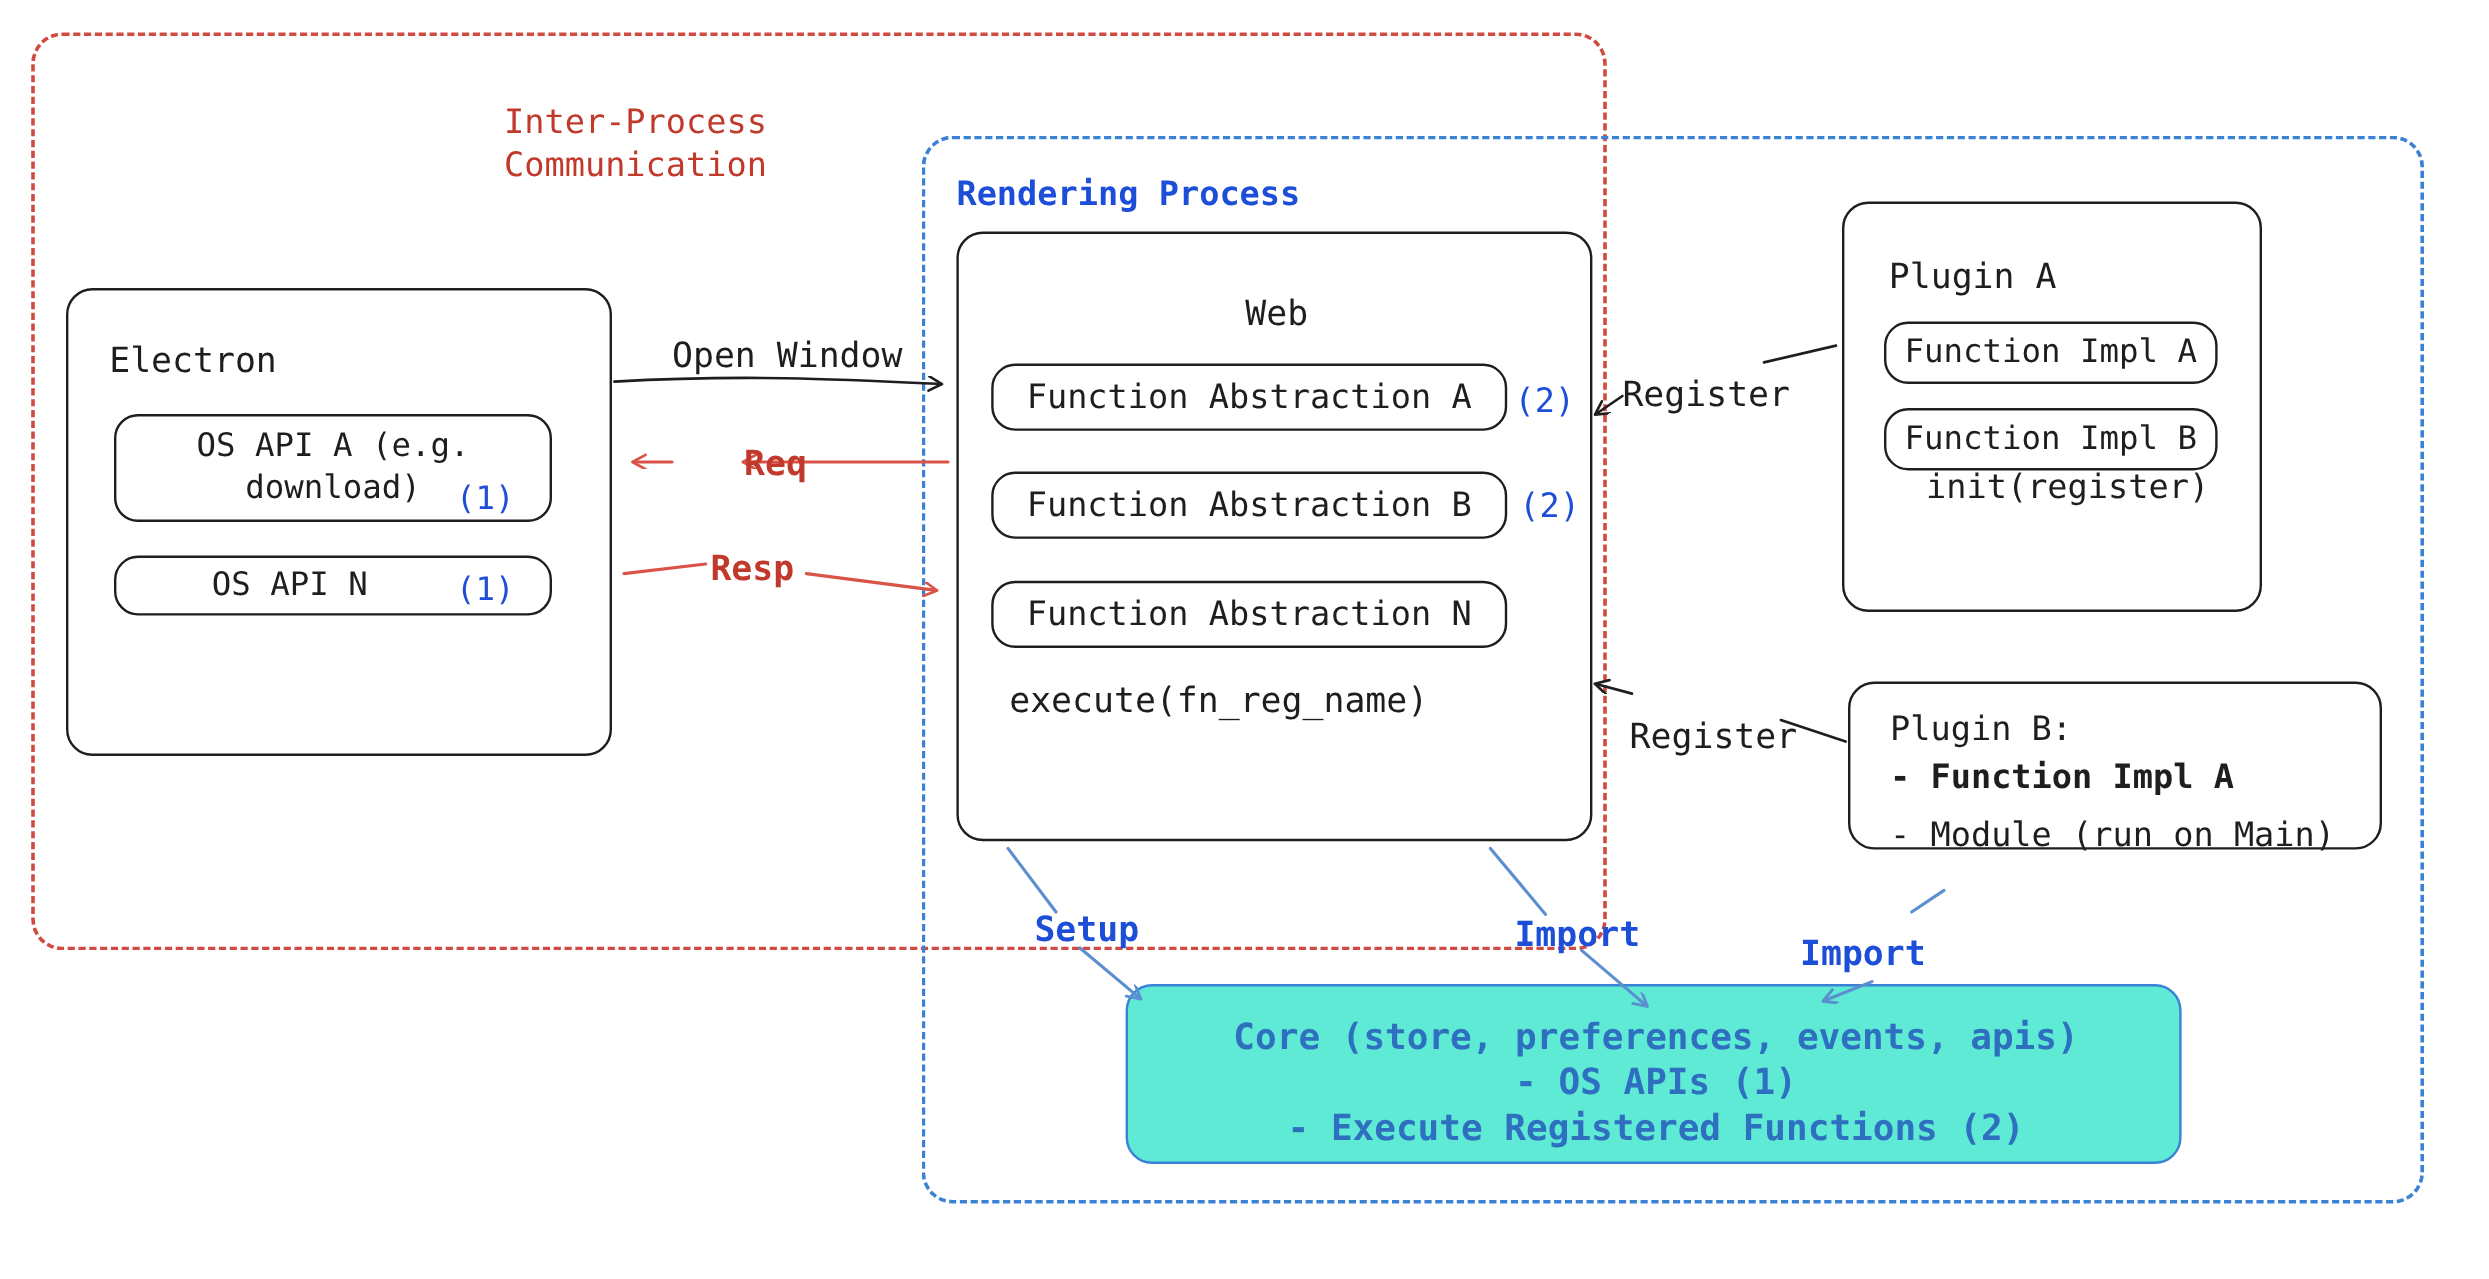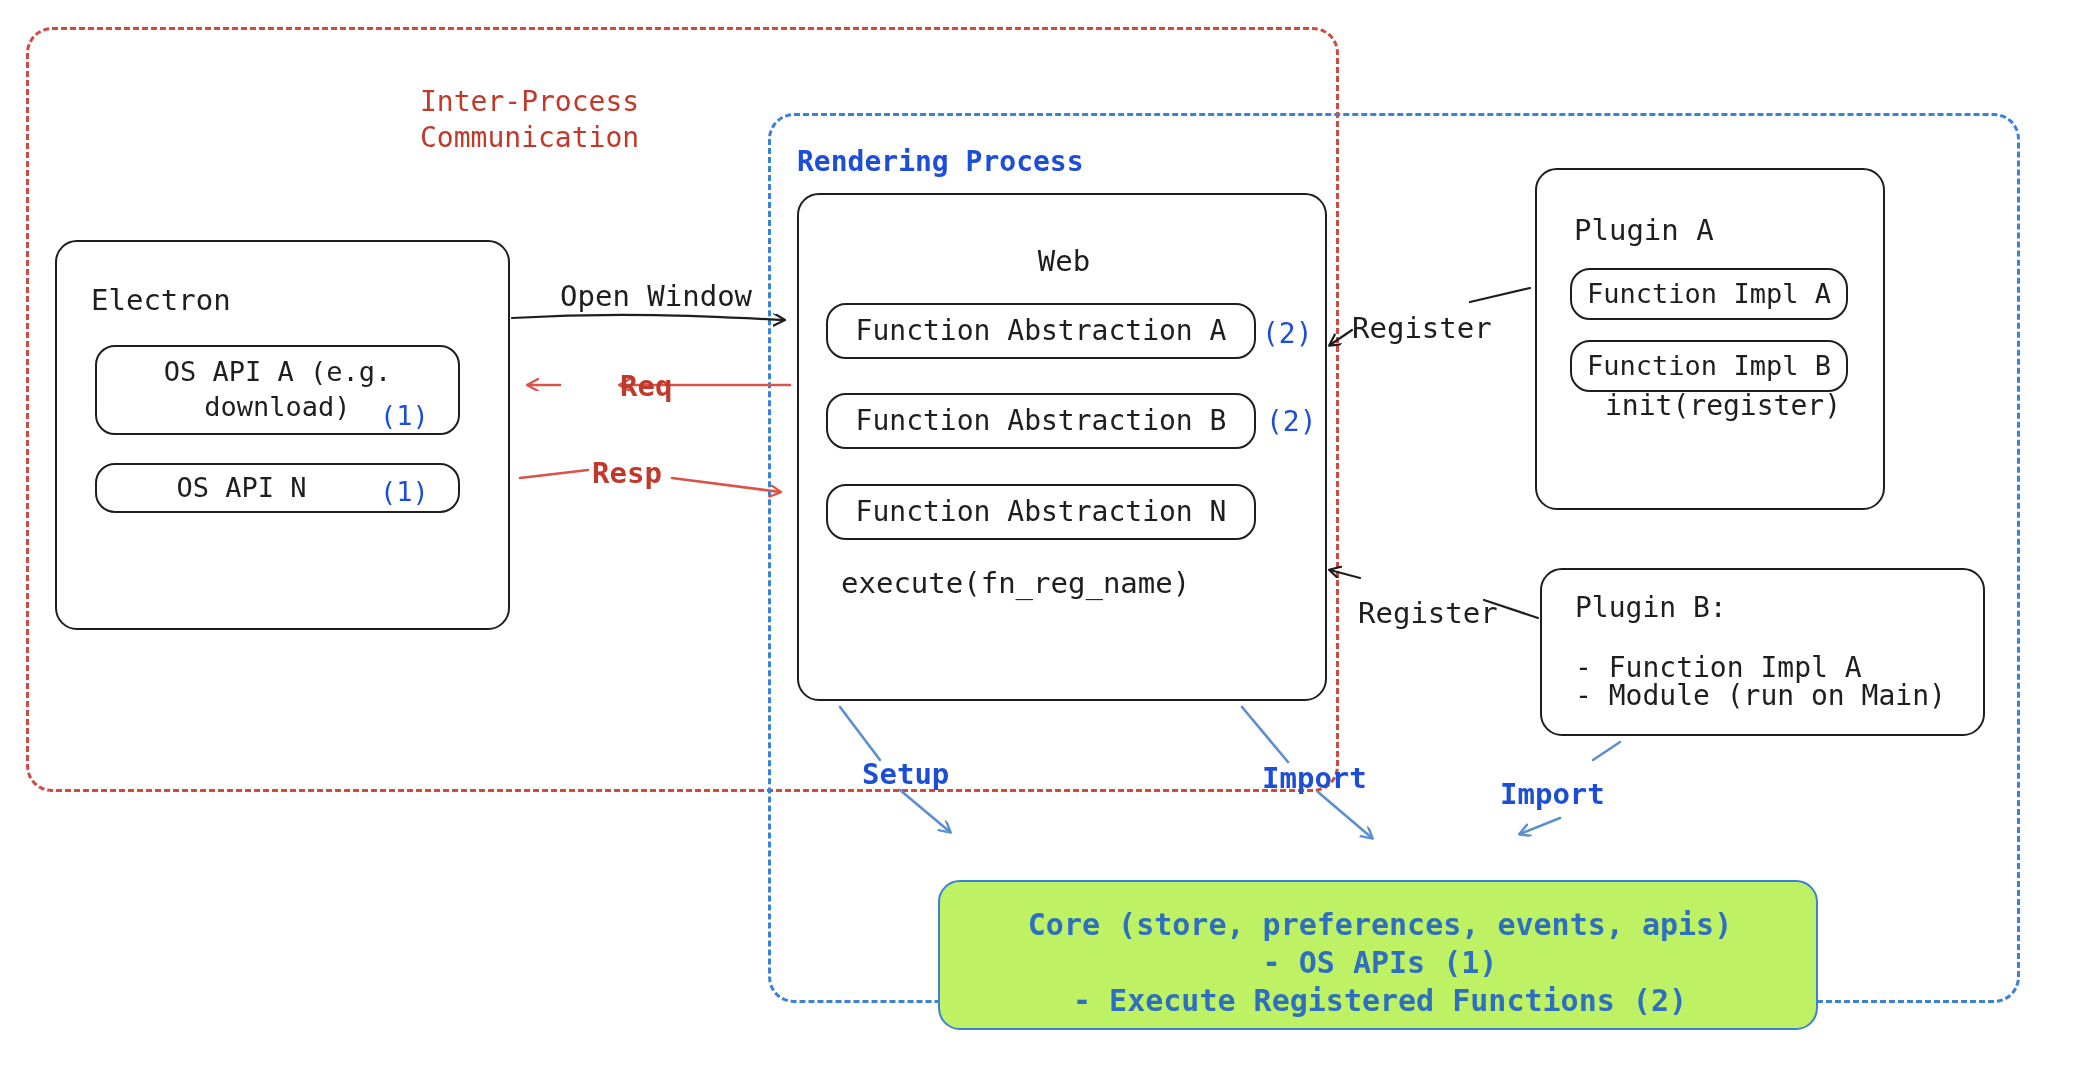--- a/index.html
+++ b/index.html
@@ -96,27 +96,27 @@
     <div class="boxtext label t-black fs28" style="left:37px;top:218px;margin-left:31px;">init(register)</div>
   </div>
 
   <div class="node hand inner ctr" style="left:1570px;top:268px;width:278px;height:52px;">
     <span class="label t-black fs27" style="position:static;">Function Impl A</span>
   </div>
   <div class="node hand inner ctr" style="left:1570px;top:340px;width:278px;height:52px;">
     <span class="label t-black fs27" style="position:static;">Function Impl B</span>
   </div>
 
-  <div class="node hand" style="left:1540px;top:568px;width:445px;height:168px;">
+  <div class="node hand" style="left:1540px;top:568px;width:445px;height:140px;">
     <div class="boxtext label t-black fs28" style="left:33px;top:20px;">Plugin B:</div>
-    <div class="boxtext label t-black fs28" style="left:33px;top:80px;">- Function Impl A</div>
+    <div class="boxtext label t-black fs28" style="left:33px;top:60px;font-weight:bold;">- Function Impl A</div>
     <div class="boxtext label t-black fs28" style="left:33px;top:108px;">- Module (run on Main)</div>
   </div>
 
-  <div class="node" style="left:938px;top:880px;width:880px;height:150px;border:2.4px solid #3b82d6;border-radius:22px;background:#bef264;">
+  <div class="node" style="left:938px;top:820px;width:880px;height:150px;border:2.4px solid #3b82d6;border-radius:22px;background:#5eead4;">
     <div class="boxtext label t-core fs30" style="left:0;top:24px;width:880px;text-align:center;">Core (store, preferences, events, apis)</div>
     <div class="boxtext label t-core fs30" style="left:0;top:62px;width:880px;text-align:center;">- OS APIs (1)</div>
     <div class="boxtext label t-core fs30" style="left:0;top:100px;width:880px;text-align:center;">- Execute Registered Functions (2)</div>
   </div>
 
   <svg class="layer">
     <defs>
       <marker id="ah-black" markerWidth="14" markerHeight="14" refX="11" refY="6" orient="auto" markerUnits="userSpaceOnUse">
         <path d="M1,0 L12,6 L1,12" fill="none" stroke="#1e1e1e" stroke-width="2.2" stroke-linecap="round" stroke-linejoin="round"></path>
       </marker>

